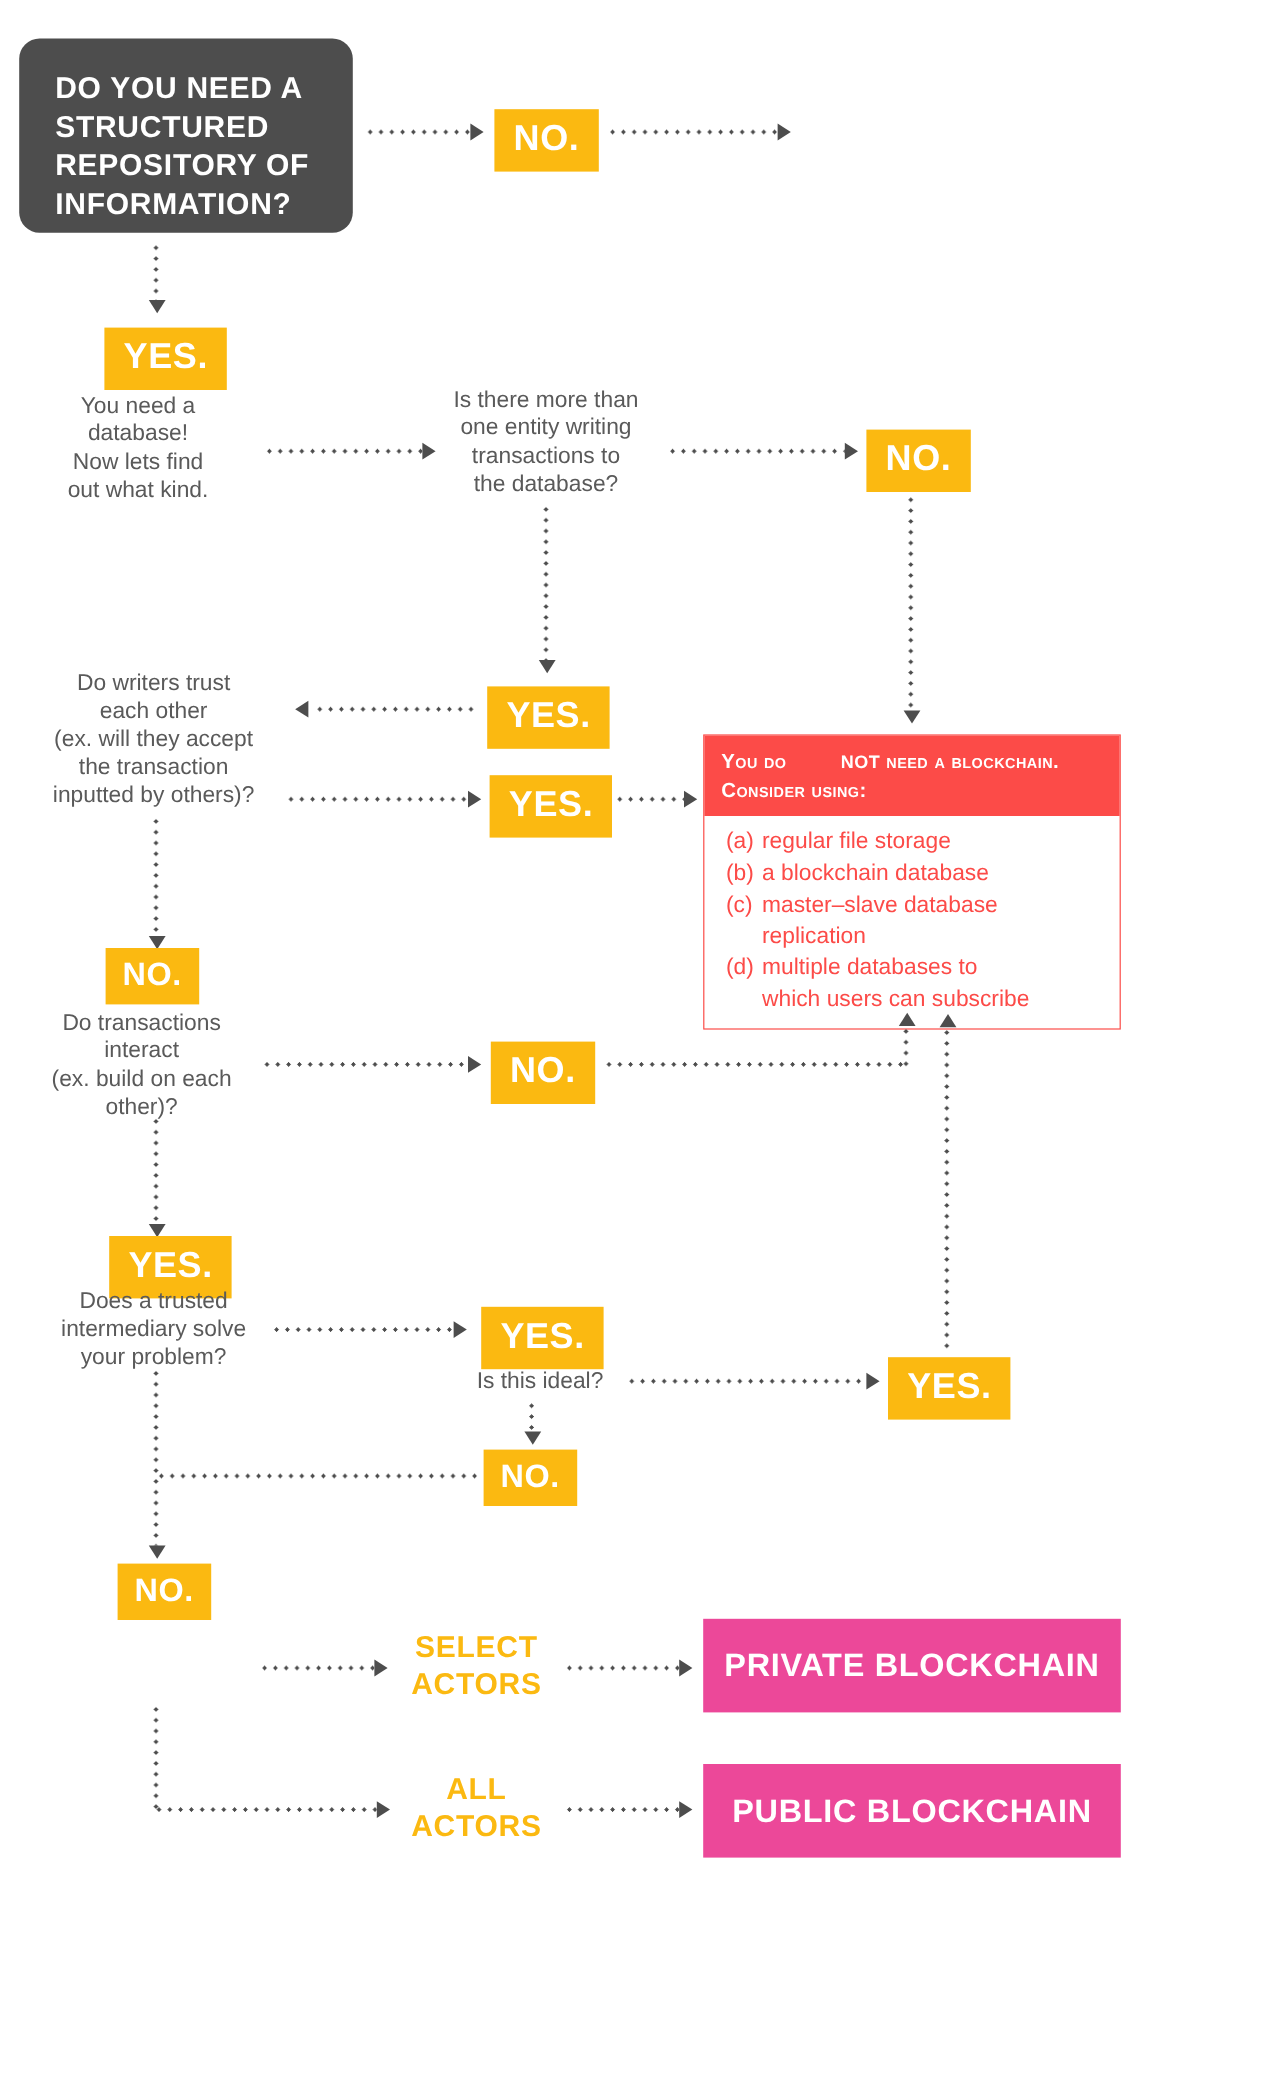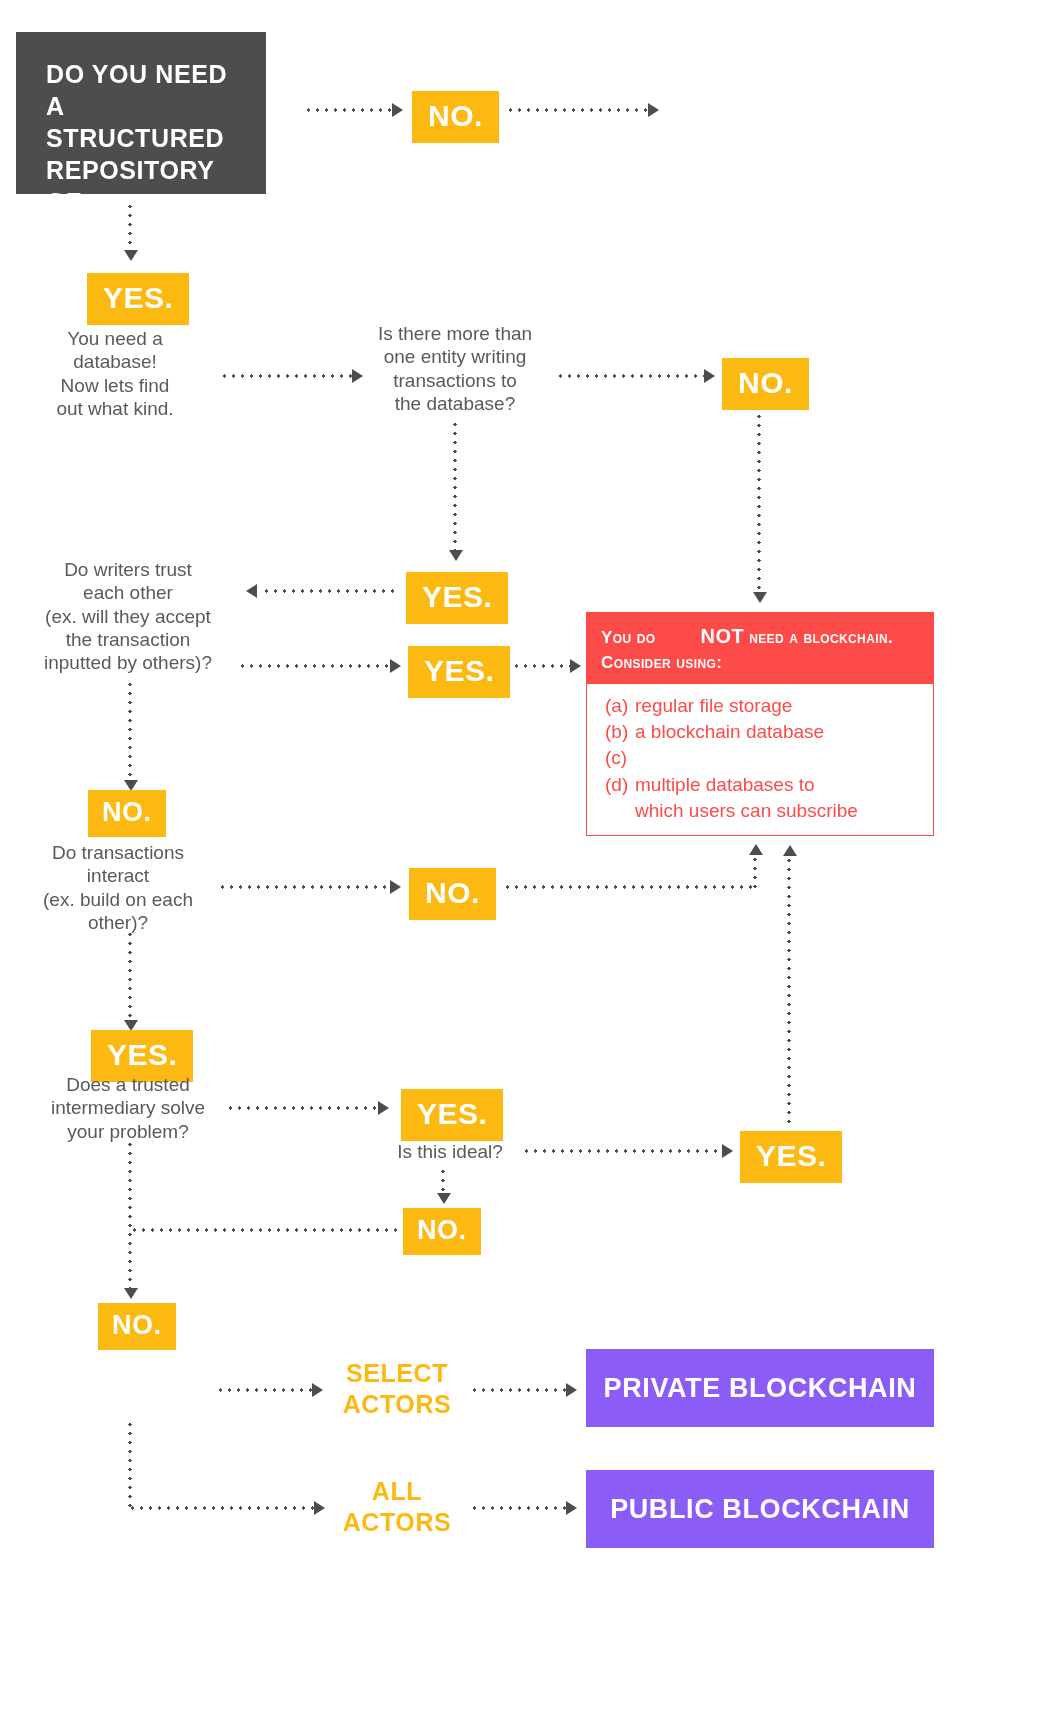--- a/index.html
+++ b/index.html
@@ -47,21 +47,21 @@
   .red-flat {
     background: #fc4b48;
     color: #ffffff;
     font-size: 27px;
     line-height: 1;
     padding: 12px 18px 14px 18px;
     box-sizing: border-box;
     white-space: nowrap;
   }
   .teal-box {
-    background: #8b5cf6;
+    background: #ec4899;
     color: #ffffff;
     font-weight: bold;
     font-size: 27px;
     line-height: 1.26;
     text-align: center;
     letter-spacing: 0.6px;
     display: flex;
     align-items: center;
     justify-content: center;
     box-sizing: border-box;
@@ -94,21 +94,21 @@
   .advice-head {
     background: #fc4b48;
     color: #ffffff;
     font-weight: bold;
     font-size: 17px;
     line-height: 1.38;
     letter-spacing: 0.4px;
     font-variant: small-caps;
     padding: 10px 12px 10px 14px;
   }
-  .advice-head .big { font-size: 20px; padding-left: 40px; }
+  .advice-head .big { font-size: 15px; padding-left: 40px; }
   .advice-body {
     padding: 9px 10px 11px 18px;
   }
   .advice-item {
     color: #fc4b48;
     font-size: 19px;
     line-height: 1.38;
     display: flex;
   }
   .advice-item .mark { width: 30px; flex: none; }
@@ -152,21 +152,21 @@
     border-bottom: 11px solid #4d4d4d;
     border-left: 7px solid transparent;
     border-right: 7px solid transparent;
   }
 </style>
 </head>
 <body>
 
 <div id="chart">
 
-  <div class="abs dark-box" style="left:16px; top:32px; width:250px; height:162px;">DO YOU NEED
+  <div class="abs dark-box" style="left:16px; top:32px; width:278px; height:162px;border-radius:17px;">DO YOU NEED
 A STRUCTURED
 REPOSITORY OF
 INFORMATION?</div>
 
   <div class="abs dot-h" style="left:304px; top:108px; width:88px;"></div>
   <div class="abs arrow-r" style="left:392px; top:103px;"></div>
 
   <div class="abs tag" style="left:412px; top:91px;">NO.</div>
 
   <div class="abs dot-h" style="left:506px; top:108px; width:142px;"></div>
@@ -230,20 +230,22 @@
       <div class="advice-item">
         <span class="mark">(a)</span>
         <span class="txt">regular file storage</span>
       </div>
       <div class="advice-item">
         <span class="mark">(b)</span>
         <span class="txt">a blockchain database</span>
       </div>
       <div class="advice-item">
         <span class="mark">(c)</span>
+        <span class="txt">master–slave database
+replication</span>
       </div>
       <div class="advice-item">
         <span class="mark">(d)</span>
         <span class="txt">multiple databases to
 which users can subscribe</span>
       </div>
     </div>
   </div>
 
   <div class="abs dot-v" style="left:128px; top:680px; height:100px;"></div>

